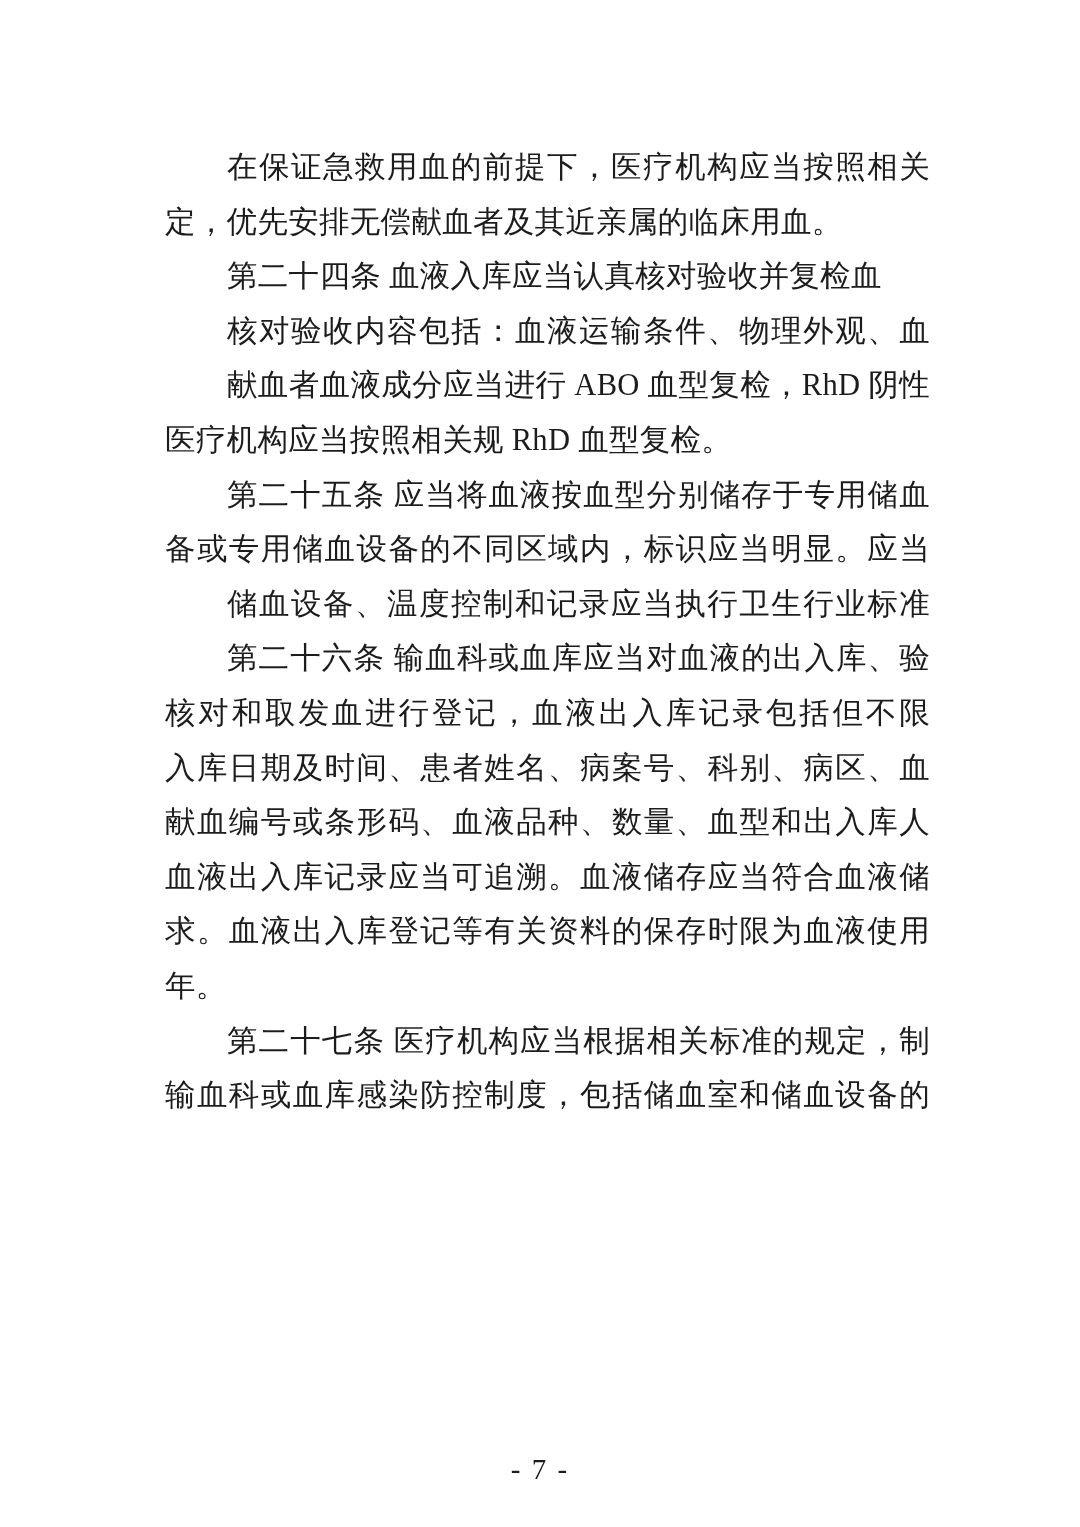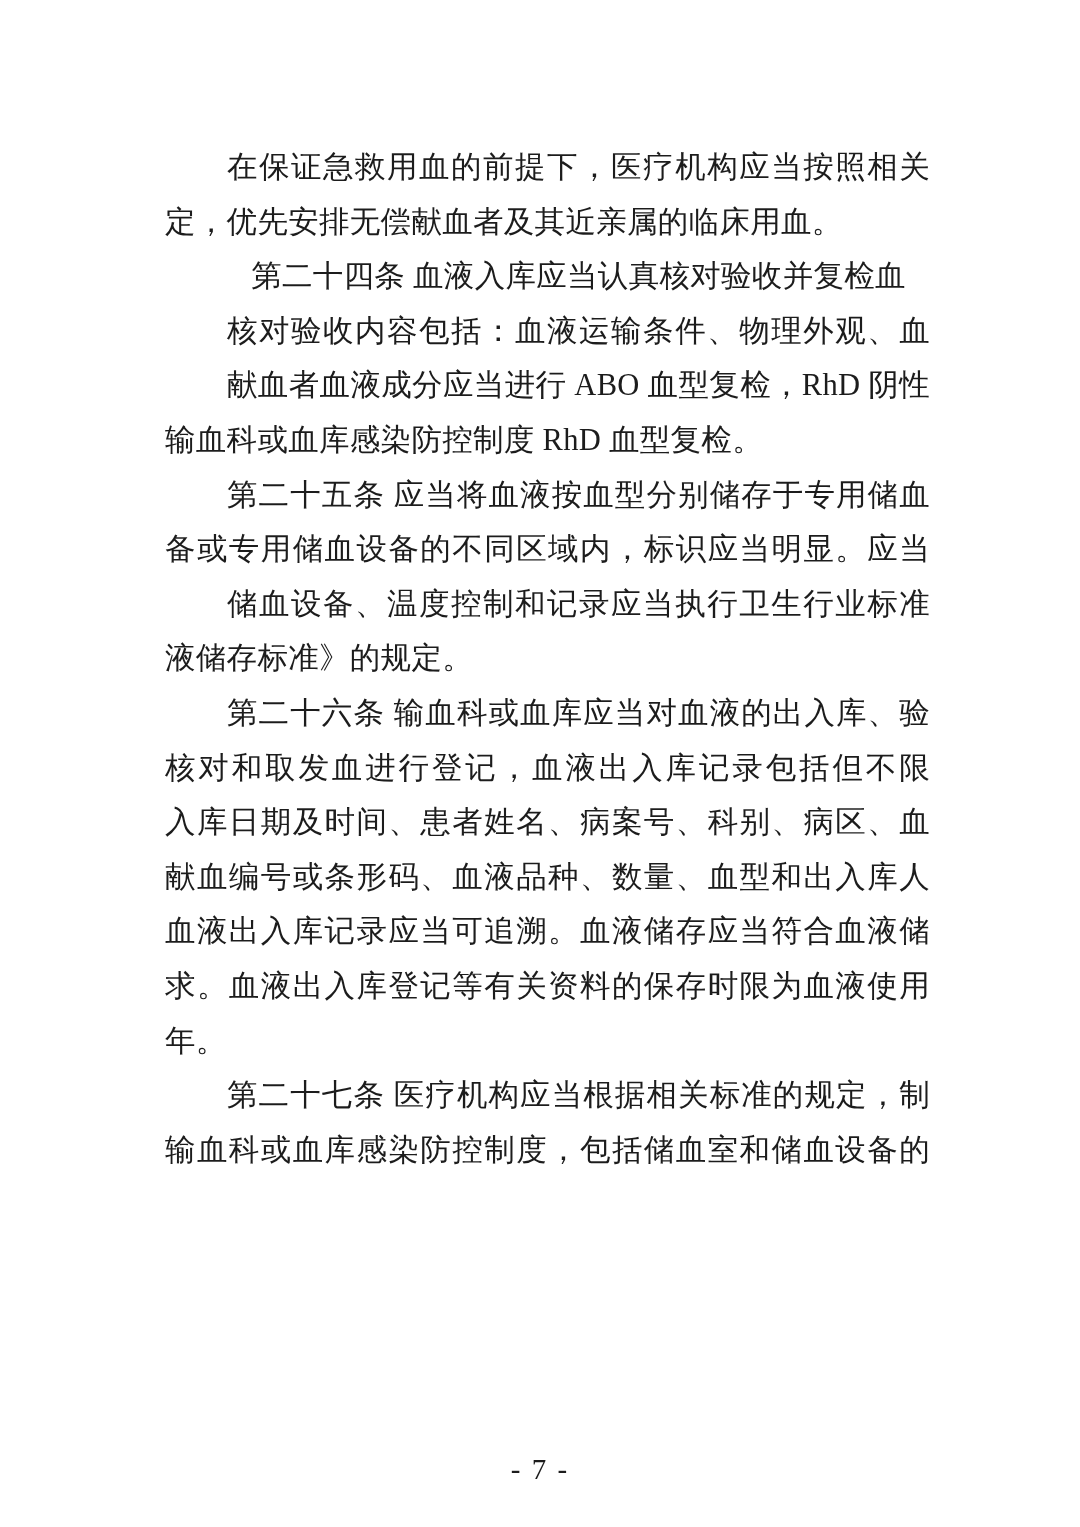--- a/index.html
+++ b/index.html
@@ -32,21 +32,21 @@
     color: #1c1c1c;
     text-align: justify;
     text-align-last: justify;
     letter-spacing: 0.3px;
     overflow: hidden;
   }
   .line.first {
     text-indent: 62px;
   }
   .line.last {
-    text-align: center;
+    text-align: left;
     text-align-last: left;
   }
   .page-footer {
     position: absolute;
     left: 0;
     top: 1449px;
     width: 100%;
     text-align: center;
     font-size: 29px;
     line-height: 40px;
@@ -64,29 +64,28 @@
         <div class="line last">定，优先安排无偿献血者及其近亲属的临床用血。</div>
       </div>
       <div class="para">
         <div class="line first last">第二十四条 血液入库应当认真核对验收并复检血型。</div>
       </div>
       <div class="para">
         <div class="line first">核对验收内容包括：血液运输条件、物理外观、血袋封</div>
       </div>
       <div class="para">
         <div class="line first">献血者血液成分应当进行 ABO 血型复检，RhD 阴性的</div>
-        <div class="line last">输血科或血库感染防控制度 RhD 血型复检。</div>
+        <div class="line last">医疗机构应当按照相关规 RhD 血型复检。</div>
       </div>
       <div class="para">
         <div class="line first">第二十五条 应当将血液按血型分别储存于专用储血设</div>
         <div class="line">备或专用储血设备的不同区域内，标识应当明显。应当配置</div>
       </div>
       <div class="para">
         <div class="line first">储血设备、温度控制和记录应当执行卫生行业标准《血</div>
-        <div class="line last">液储存标准》的规定。</div>
       </div>
       <div class="para">
         <div class="line first">第二十六条 输血科或血库应当对血液的出入库、验收</div>
         <div class="line">核对和取发血进行登记，血液出入库记录包括但不限于：出</div>
         <div class="line">入库日期及时间、患者姓名、病案号、科别、病区、血型，</div>
         <div class="line">献血编号或条形码、血液品种、数量、血型和出入库人员等。</div>
         <div class="line">血液出入库记录应当可追溯。血液储存应当符合血液储存要</div>
         <div class="line">求。血液出入库登记等有关资料的保存时限为血液使用后十</div>
         <div class="line last">年。</div>
       </div>

